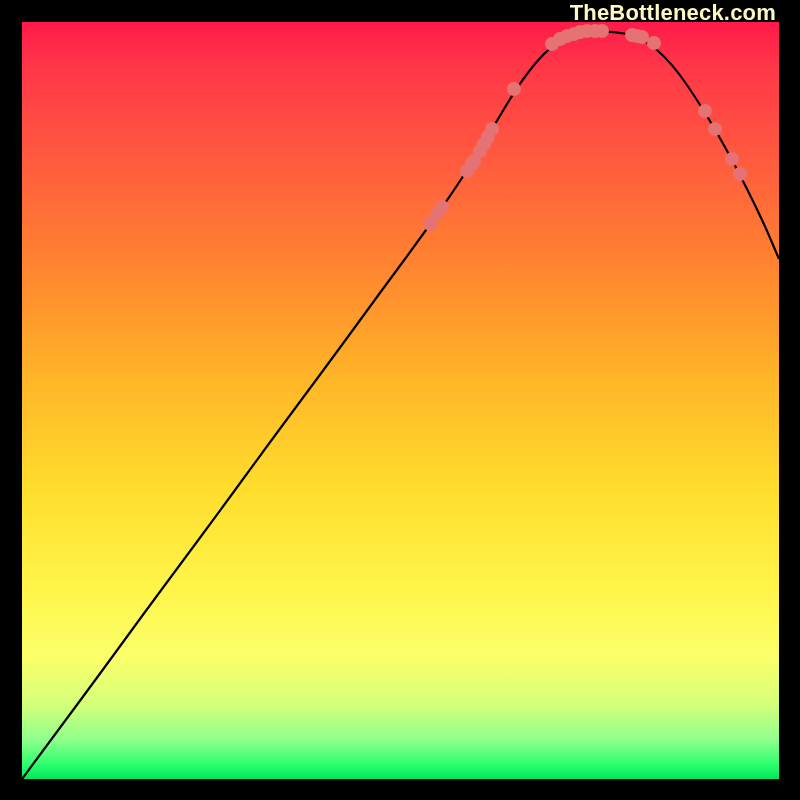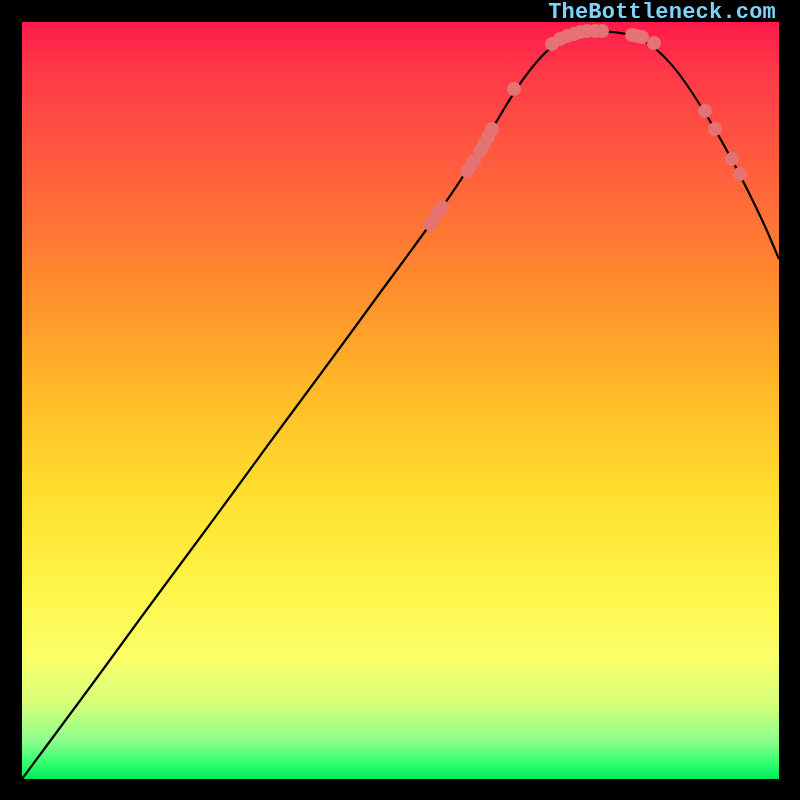--- a/index.html
+++ b/index.html
@@ -37,24 +37,24 @@
       #d6ff7a 90%,
       #8cff8c 95%,
       #2eff6e 98%,
       #00e85a 100%
     );
   }
   .watermark {
     position: absolute;
     top: 0px;
     right: 24px;
-    font-family: Liberation Mono, monospace;
+    font-family: Liberation Sans, sans-serif;
     font-size: 22px;
     font-weight: bold;
-    color: #7dd3fc;
+    color: #fef9c3;
     letter-spacing: 0.2px;
     z-index: 5;
   }
   svg.curve {
     position: absolute;
     left: 0;
     top: 0;
     width: 100%;
     height: 100%;
   }

